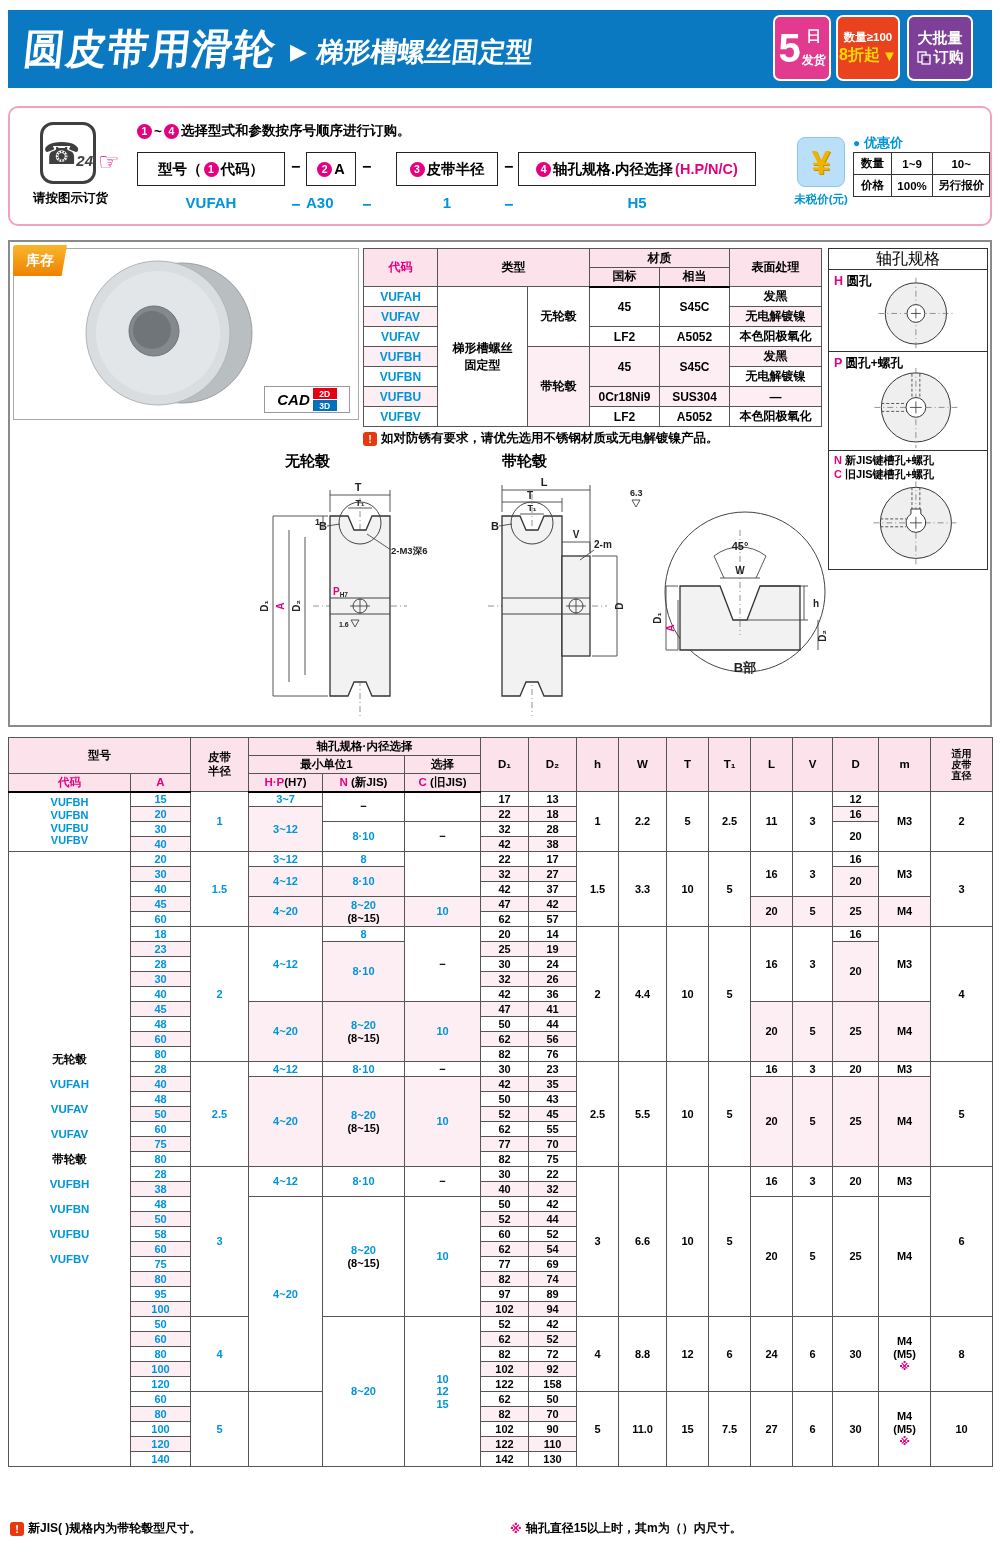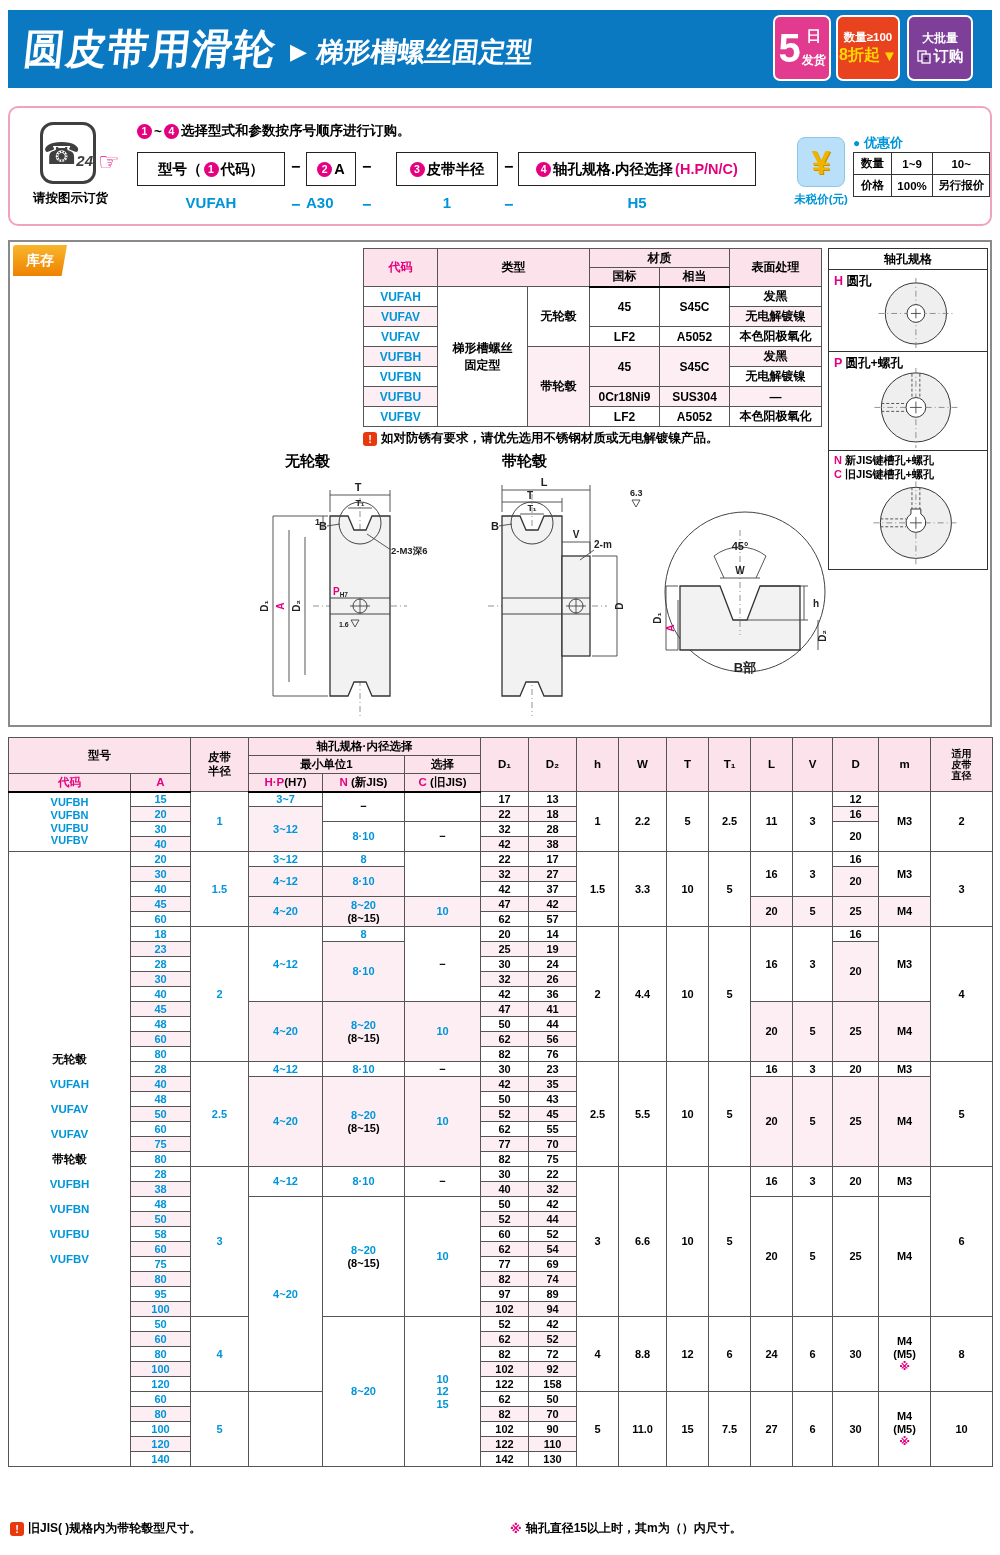--- a/index.html
+++ b/index.html
@@ -16,21 +16,21 @@
   .bsub{color:#fff;font-size:27px;font-weight:bold;transform:skewX(-6deg);margin-top:6px;}
   .badge{position:absolute;top:5px;height:66px;border:2px solid #fff;border-radius:7px;display:flex;flex-direction:column;align-items:center;justify-content:center;color:#fff;font-weight:bold;}
   .badge.ship{left:765px;width:58px;background:var(--ship);flex-direction:row;}
   .ship .big5{font-size:40px;line-height:1;}
   .ship .scol{display:flex;flex-direction:column;align-items:center;margin-left:1px;}
   .ship .scol .u{font-size:15px;} .ship .scol .w{font-size:12px;margin-top:6px;}
   .badge.qty{left:828px;width:64px;background:var(--qty);}
   .qty .l1{font-size:11.5px;} .qty .l2{color:var(--yellow);font-size:16px;display:flex;align-items:center;}
   .qty .arr{font-size:15px;margin-left:2px;}
   .badge.bulk{left:899px;width:66px;background:var(--bulk);}
-  .bulk .l1{font-size:12px;} .bulk .l2{font-size:15px;display:flex;align-items:center;gap:3px;}
+  .bulk .l1{font-size:15px;} .bulk .l2{font-size:15px;display:flex;align-items:center;gap:3px;}
   
   .orderbox{position:absolute;left:8px;top:106px;width:984px;height:120px;border:2px solid #f0a3bb;border-radius:10px;background:#fff;}
   .phone{position:absolute;left:30px;top:14px;width:56px;height:62px;border:3px solid #3f3f3f;border-radius:13px;display:flex;align-items:center;justify-content:center;}
   .phone .pg{font-size:30px;color:#3f3f3f;} .phone .pn{font-size:15px;font-weight:bold;font-style:italic;color:#3f3f3f;margin-left:-4px;margin-top:14px;}
   .pcap{position:absolute;left:8px;top:82px;width:105px;text-align:center;font-size:12.5px;font-weight:bold;}
   .pointer{position:absolute;left:88px;top:40px;font-size:24px;color:var(--accent);}
   .inst{position:absolute;left:127px;top:14px;font-size:13.5px;font-weight:bold;display:flex;align-items:center;gap:2px;}
   .cn{display:inline-flex;width:15px;height:15px;border-radius:50%;background:var(--accent);color:#fff;font-size:10.5px;font-weight:bold;align-items:center;justify-content:center;flex:none;}
   .obox{position:absolute;top:44px;height:34px;border:1.5px solid #222;background:#fff;display:flex;align-items:center;justify-content:center;font-size:14.5px;font-weight:bold;gap:2px;}
   .b1{left:127px;width:148px;} .b2{left:296px;width:50px;} .b3{left:386px;width:102px;} .b4{left:508px;width:238px;}
@@ -77,21 +77,21 @@
   .dwg{position:absolute;}
   .d1{left:245px;top:222px;} .d2{left:432px;top:222px;} .d3{left:640px;top:258px;}
   svg text{font-family:"Liberation Sans","DejaVu Sans",sans-serif;font-weight:bold;fill:#222;}
   svg .thin{stroke:#444;stroke-width:1;fill:none;}
   svg .shape{stroke:#333;stroke-width:1.3;fill:#f2f2f2;}
   svg .dash{stroke:#777;stroke-width:0.8;stroke-dasharray:6 3 1 3;fill:none;}
   svg .dim{stroke:#444;stroke-width:0.9;fill:none;}
   svg .mg{fill:var(--accent);}
   
   .shaft{position:absolute;left:818px;top:6px;width:160px;height:322px;border:1.5px solid #333;background:#fff;}
-  .shaft .stitle{height:21px;border-bottom:1px solid #333;display:flex;align-items:center;justify-content:center;font-size:12px;font-weight:bold;}
+  .shaft .stitle{height:21px;border-bottom:1px solid #333;display:flex;align-items:center;justify-content:center;font-size:16px;font-weight:normal;}
   .ssec{position:relative;border-bottom:1px solid #333;}
   .ssec:last-child{border-bottom:none;}
   .s1{height:82px;} .s2{height:99px;} .s3{height:119px;}
   .slab{position:absolute;left:5px;top:3px;font-size:12.5px;font-weight:bold;z-index:2;}
   .slab .lt{color:var(--accent);}
   .s3 .slab{font-size:11px;line-height:1.25;}
   .ssvg{position:absolute;left:0;top:0;width:100%;height:100%;}
   
   .maintable{position:absolute;left:8px;top:737px;}
   #main-table{width:984px;}
@@ -199,20 +199,38 @@
             <td>价格</td>
             <td>100%</td>
             <td>另行报价</td>
           </tr>
     </tbody>
       </table>
   </div>
 
   <div class="mainbox">
     <div class="stock">库存</div>
+    <div class="photobox">
+      <svg width="240" height="164" viewBox="0 0 240 164" style="position:absolute;left:40px;top:4px">
+        <circle cx="128" cy="80" r="70" fill="#b9bec1" stroke="#9aa0a4"></circle>
+        <circle cx="160" cy="52" r="5" fill="#5f6468"></circle>
+        <circle cx="162" cy="110" r="5" fill="#5f6468"></circle>
+        <circle cx="104" cy="80" r="72" fill="#dadddf" stroke="#b0b4b7"></circle>
+        <circle cx="104" cy="80" r="62" fill="#e3e6e8"></circle>
+        <circle cx="100" cy="78" r="25" fill="#84898d" stroke="#6f7478"></circle>
+        <circle cx="98" cy="77" r="19" fill="#70757a"></circle>
+      </svg>
+      <div class="cadbadge">
+        <span class="cadtxt">CAD</span>
+        <span class="cadcol">
+          <span class="cad2d">2D</span>
+          <span class="cad3d">3D</span>
+        </span>
+      </div>
+    </div>
 
     <div class="spec">
       <table class="cat" id="spec-table">
         <colgroup>
             <col style="width:74px">
             <col style="width:90px">
             <col style="width:62px">
             <col style="width:70px">
             <col style="width:70px">
             <col style="width:92px">
@@ -859,20 +877,20 @@
             <td class="v">140</td>
             <td>142</td>
             <td>130</td>
           </tr>
         </tbody>
       </table>
   </div>
 
   <div class="foot f1">
     <span class="noteicon">!</span>
-    <span>旧JIS( )规格内为带轮毂型尺寸。</span>
+    <span>新JIS( )规格内为带轮毂型尺寸。</span>
   </div>
   <div class="foot f2">
     <span class="star">※</span>
     <span>轴孔直径15以上时，其m为（）内尺寸。</span>
   </div>
 
 </div>
 
 </body></html>

